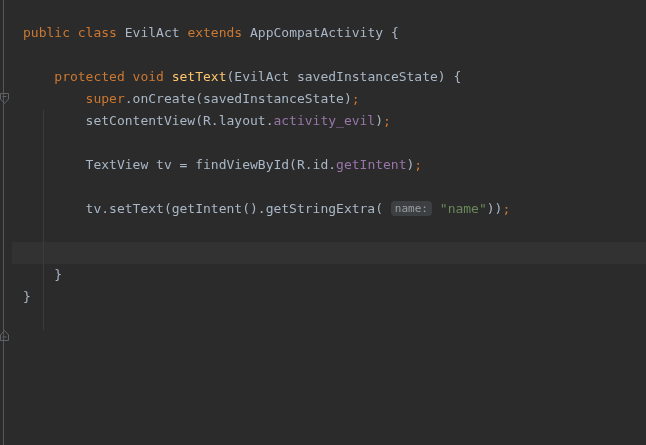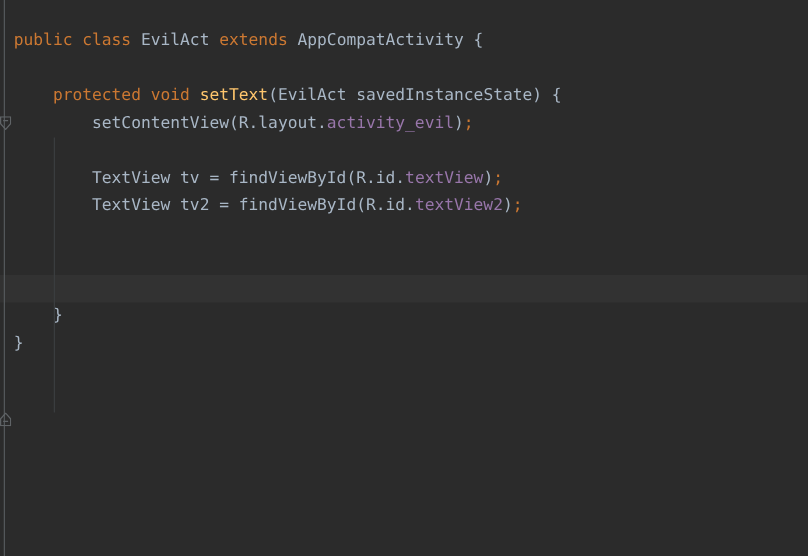--- a/index.html
+++ b/index.html
@@ -8,21 +8,21 @@
     background: var(--background, #2b2b2b);
     font-family: "DejaVu Sans Mono", "Liberation Mono", monospace;
   }
   #editor {
     position: relative;
     width: 646px; height: 445px;
     background: var(--background, #2b2b2b);
     cursor: text;
   }
   #lines {
-    position: absolute; top: 0; left: 0; right: 0;
+    position: absolute; top: 0; left: 12px; right: 0;
     padding-top: 22px;
   }
   .line {
     height: 22px; line-height: 22px;
     padding-left: 11px;
     font-size: 13px;
     white-space: pre;
     color: var(--default_text, #a9b7c6);
   }
   .line.current { background: var(--current_line, #323232); }
@@ -57,25 +57,26 @@
   .fold-marker svg { display: block; }
 </style>
 </head>
 <body>
 
 <div id="editor">
   <div id="lines">
       <div class="line"><span class="tok-kw">public class </span><span class="tok-def">EvilAct </span><span class="tok-kw">extends </span><span class="tok-def">AppCompatActivity {</span></div>
       <div class="line"></div>
       <div class="line"><span class="tok-kw">    protected void </span><span class="tok-mth">setText</span><span class="tok-def">(EvilAct savedInstanceState) {</span></div>
+      <div class="line"><span class="tok-kw">        super</span><span class="tok-def">.onCreate(savedInstanceState)</span><span class="tok-semi">;</span></div>
       <div class="line"><span class="tok-def">        setContentView(R.layout.</span><span class="tok-fld">activity_evil</span><span class="tok-def">)</span><span class="tok-semi">;</span></div>
       <div class="line"></div>
-      <div class="line"><span class="tok-def">        TextView tv = findViewById(R.id.</span><span class="tok-fld">textView</span><span class="tok-def">)</span><span class="tok-semi">;</span></div>
-      <div class="line"><span class="tok-def">        TextView tv2 = findViewById(R.id.</span><span class="tok-fld">textView2</span><span class="tok-def">)</span><span class="tok-semi">;</span></div>
+      <div class="line"><span class="tok-def">        TextView tv = findViewById(R.id.</span><span class="tok-fld">getIntent</span><span class="tok-def">)</span><span class="tok-semi">;</span></div>
       <div class="line"></div>
+      <div class="line"><span class="tok-def">        tv.setText(getIntent().getStringExtra( </span><span class="tok-hint">name:</span><span class="tok-def"> </span><span class="tok-str">"name"</span><span class="tok-def">))</span><span class="tok-semi">;</span></div>
       <div class="line"></div>
       <div class="line current"></div>
       <div class="line"><span class="tok-def">    }</span></div>
       <div class="line"><span class="tok-def">}</span></div>
     </div>
 
   <div id="gutter-line"></div>
   <div id="indent-guide"></div>
 
   <div class="fold-marker" id="fold-top">

